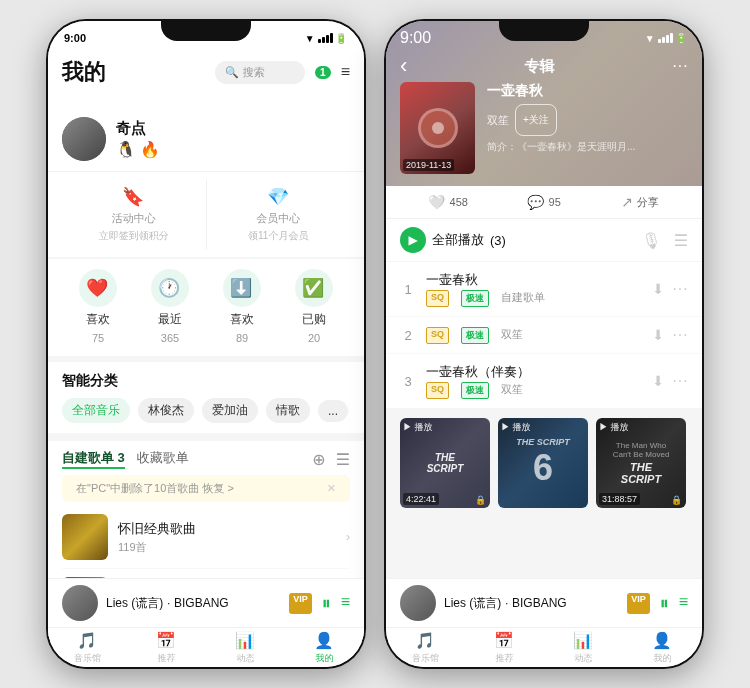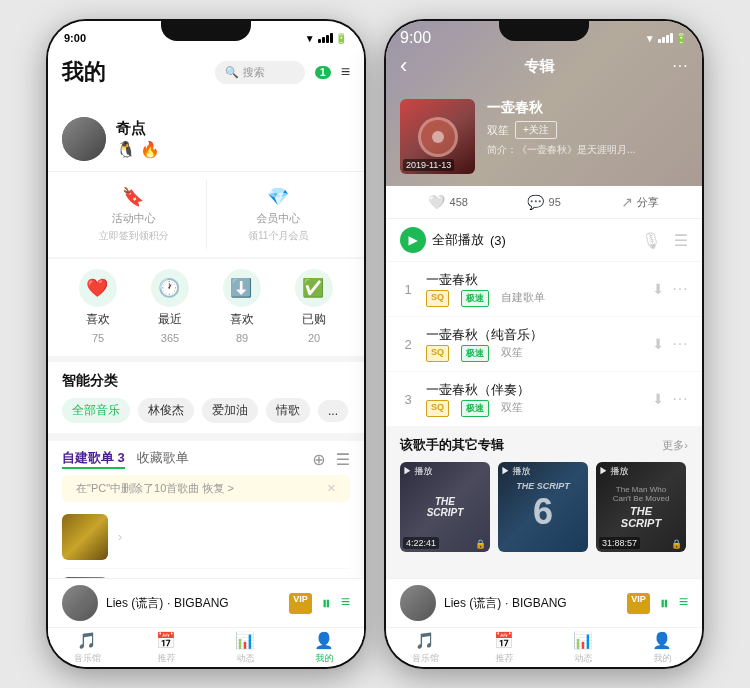--- a/index.html
+++ b/index.html
@@ -196,21 +196,21 @@
       padding: 8px 14px;
     }
     .playlist-header {
       display: flex;
       align-items: center;
       justify-content: space-between;
       margin-bottom: 6px;
     }
     .playlist-tabs { display: flex; gap: 12px; }
     .playlist-tab { font-size: 13px; color: #666; }
-    .playlist-tab.active { color: #4c1d95; font-weight: 600; border-bottom: 2px solid #1db954; text-align: right; }
+    .playlist-tab.active { color: #14532d; font-weight: 600; border-bottom: 2px solid #1db954; text-align: right; }
     .playlist-actions { display: flex; gap: 10px; }
 
     
     .notif-bar {
       background: #fffbe6;
       padding: 6px 14px;
       font-size: 11px;
       color: #999;
       display: flex;
       align-items: center;
@@ -329,42 +329,42 @@
     }
     .album-title-text { font-size: 15px; font-weight: 600; color: #fff; }
     .album-content {
       position: absolute;
       bottom: 12px; left: 14px; right: 14px;
       display: flex;
       gap: 12px;
       z-index: 5;
     }
     .album-cover {
-      width: 75px; height: 75px;
+      width: 75px; height: 92px;
       border-radius: 6px;
       overflow: hidden;
       flex-shrink: 0;
       background: linear-gradient(135deg, #c44, #844);
       position: relative;
     }
     .album-cover-inner {
       width: 100%; height: 100%;
       background: linear-gradient(145deg, #cc4444, #884444, #441111);
       display: flex; align-items: center; justify-content: center;
     }
     .album-meta { flex: 1; }
     .album-name { font-size: 14px; font-weight: 700; color: #fff; margin-bottom: 4px; }
     .album-artist-row { display: flex; align-items: center; gap: 6px; margin-bottom: 4px; }
     .album-artist { font-size: 11px; color: rgba(255,255,255,0.85); }
     .follow-btn {
       font-size: 10px;
       color: rgba(255,255,255,0.9);
       border: 1px solid rgba(255,255,255,0.7);
-      border-radius: 2px;
-      padding: 1px 7px;
+      border-radius: 8px;
+      padding: 8px 7px;
     }
     .album-desc { font-size: 10px; color: rgba(255,255,255,0.75); line-height: 1.3; }
     .album-stats {
       display: flex;
       gap: 0;
       background: #fff;
       padding: 8px 14px;
       border-bottom: 1px solid #f0f0f0;
     }
     .album-stat {
@@ -628,20 +628,24 @@
         </div>
       </div>
 
       <div class="notif-bar">
         <span>在"PC"中删除了10首歌曲 恢复 &gt;</span>
         <span style="color:#ccc;">✕</span>
       </div>
 
       <div class="playlist-item">
         <div class="playlist-thumb thumb-retro"></div>
+        <div class="playlist-info">
+          <div class="playlist-name">怀旧经典歌曲</div>
+          <div class="playlist-count">119首</div>
+        </div>
         <span class="chevron">›</span>
       </div>
 
       <div class="playlist-item" style="border-bottom:none;">
         <div class="playlist-thumb thumb-alt"></div>
         <div class="playlist-info">
           <div class="playlist-name">那些年我们听过的非主流</div>
         </div>
         <span class="chevron">›</span>
       </div>
@@ -768,21 +772,20 @@
       </div>
       <div class="track-actions">
         <span class="track-dl">⬇</span>
         <span style="color:#ccc;font-size:16px;">···</span>
       </div>
     </div>
 
     <div class="track-item">
       <span class="track-num">2</span>
       <div class="track-info">
-        <div class="track-name">一壶春秋（纯音乐）</div>
         <div class="track-badges">
           <span class="vip-tag gold">SQ</span>
           <span class="vip-tag green">极速</span>
           <span style="font-size:11px;color:#999;">双笙</span>
         </div>
       </div>
       <div class="track-actions">
         <span class="track-dl">⬇</span>
         <span style="color:#ccc;font-size:16px;">···</span>
       </div>
@@ -798,24 +801,20 @@
           <span style="font-size:11px;color:#999;">双笙</span>
         </div>
       </div>
       <div class="track-actions">
         <span class="track-dl">⬇</span>
         <span style="color:#ccc;font-size:16px;">···</span>
       </div>
     </div>
 
     <div class="more-section">
-      <div class="more-header">
-        <span class="more-title">该歌手的其它专辑</span>
-        <span class="more-link">更多›</span>
-      </div>
       <div class="albums-scroll">
 
         <div class="album-card">
           <div class="album-card-cover">
             <div class="album-bg-1">
               <div style="text-align:center;">
                 <div class="script-text-sm">THE<br>SCRIPT</div>
               </div>
             </div>
             <div class="time-badge">4:22:41</div>

